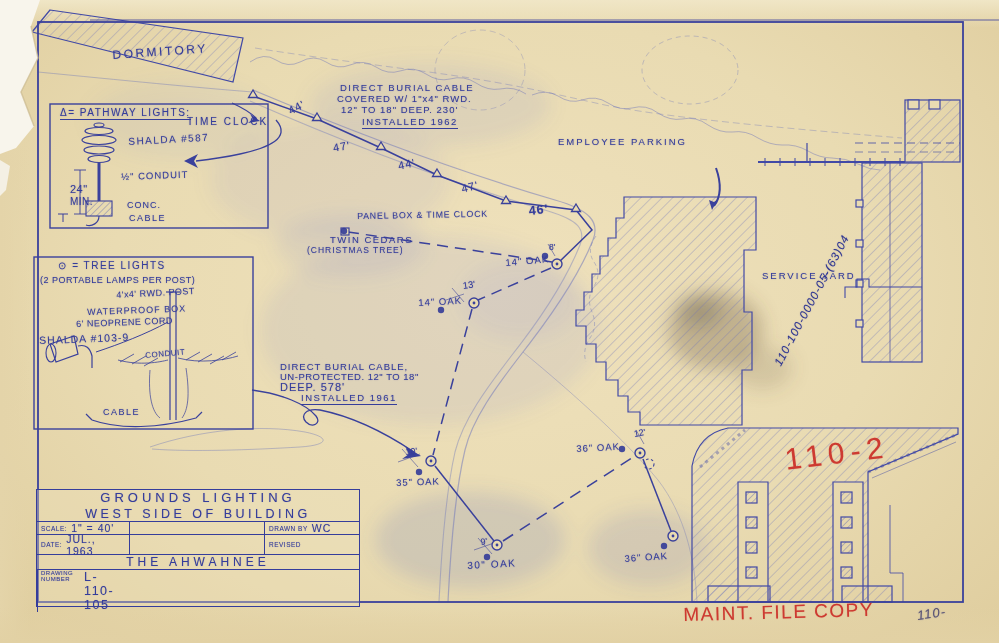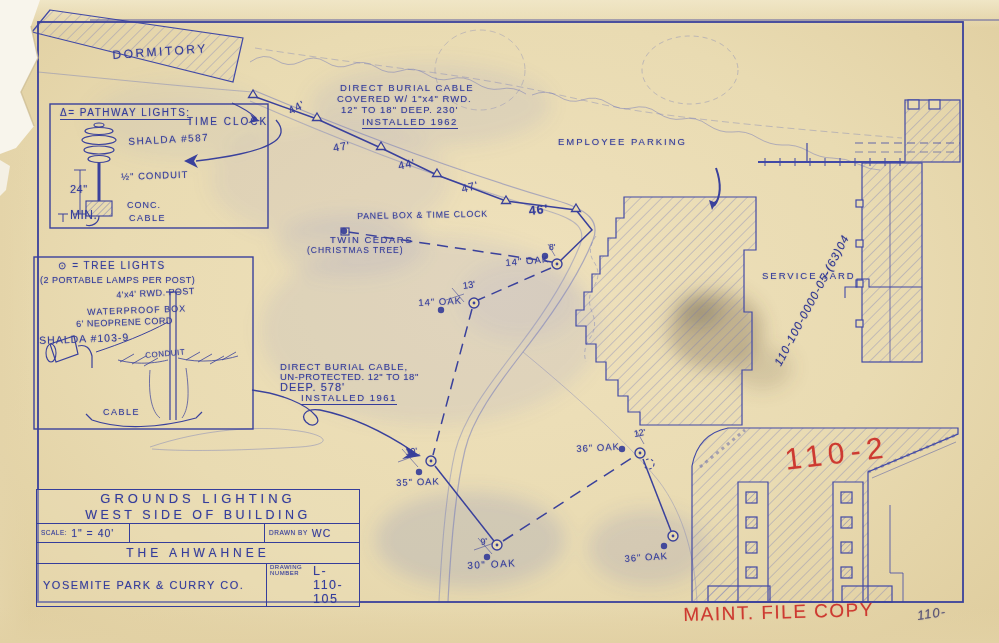--- a/index.html
+++ b/index.html
@@ -261,21 +261,21 @@
       <div class="maplabel" style="left: 624px; top: 553px; font-size: 9.5px; letter-spacing: 1px; transform: rotate(-4deg);">36" OAK</div>
       <div class="maplabel" style="left: 762px; top: 270px; font-size: 9.5px; letter-spacing: 2px;">SERVICE  YARD</div>
       <div class="maplabel pen" style="left: 772px; top: 362px; font-size: 11.5px; letter-spacing: 1px; transform: rotate(-62deg);">110-100-0000-05-(63)04</div>
       <div class="maplabel red" style="left: 783px; top: 443px; font-size: 30px; letter-spacing: 6px; transform: rotate(-7deg);">110-2</div>
       <div class="maplabel red" style="left: 683px; top: 604px; font-size: 19px; letter-spacing: 1.5px; transform: rotate(-1.5deg);">MAINT. FILE COPY</div>
       <div class="maplabel pencil" style="left: 916px; top: 608px; font-size: 13px; letter-spacing: 1px; transform: rotate(-8deg);">110-</div>
       <div class="maplabel u" style="left: 60px; top: 107px; font-size: 10px; letter-spacing: 1.5px;">Δ= PATHWAY  LIGHTS:</div>
       <div class="maplabel" style="left: 128px; top: 136px; font-size: 10px; letter-spacing: 1.5px; transform: rotate(-3deg);">SHALDA #587</div>
       <div class="maplabel" style="left: 121px; top: 171px; font-size: 9.5px; letter-spacing: 1px; transform: rotate(-2deg);">½" CONDUIT</div>
       <div class="maplabel" style="left: 70px; top: 183px; font-size: 11px; letter-spacing: 0.5px;">24"</div>
-      <div class="maplabel" style="left: 70px; top: 208px; font-size: 12px; letter-spacing: 0.5px;">MIN.</div>
+      <div class="maplabel" style="left: 70px; top: 196px; font-size: 10px; letter-spacing: 0.5px;">MIN.</div>
       <div class="maplabel" style="left: 127px; top: 200px; font-size: 9px; letter-spacing: 1px;">CONC.</div>
       <div class="maplabel" style="left: 129px; top: 213px; font-size: 9px; letter-spacing: 1.5px;">CABLE</div>
       <div class="maplabel" style="left: 58px; top: 260px; font-size: 10px; letter-spacing: 1.5px;">⊙ = TREE  LIGHTS</div>
       <div class="maplabel" style="left: 40px; top: 275px; font-size: 9px; letter-spacing: 0.5px;">(2 PORTABLE LAMPS PER POST)</div>
       <div class="maplabel" style="left: 116px; top: 290px; font-size: 9px; letter-spacing: 0.5px; transform: rotate(-3deg);">4'x4' RWD. POST</div>
       <div class="maplabel" style="left: 87px; top: 307px; font-size: 9px; letter-spacing: 1px; transform: rotate(-2deg);">WATERPROOF BOX</div>
       <div class="maplabel" style="left: 76px; top: 319px; font-size: 9px; letter-spacing: 0.5px; transform: rotate(-2deg);">6' NEOPRENE CORD</div>
       <div class="maplabel" style="left: 39px; top: 334px; font-size: 10.5px; letter-spacing: 1px; transform: rotate(-2deg);">SHALDA #103-9</div>
       <div class="maplabel" style="left: 145px; top: 351px; font-size: 8px; letter-spacing: 0.5px; transform: rotate(-5deg);">CONDUIT</div>
       <div class="maplabel" style="left: 103px; top: 407px; font-size: 9px; letter-spacing: 1.5px;">CABLE</div>
@@ -290,23 +290,33 @@
     <div class="tb-cell tb-left">
       <span class="tb-lbl">SCALE:</span>
       <span class="tb-val">1" = 40'</span>
     </div>
     <div class="tb-cell tb-mid"></div>
     <div class="tb-cell tb-right">
       <span class="tb-lbl">DRAWN BY</span>
       <span class="tb-val">WC</span>
     </div>
   </div>
+  <div class="tb-row tb-r3">
+    <div class="tb-cell tb-left">
+      <span class="tb-lbl">DATE:</span>
+      <span class="tb-val">JUL., 1963</span>
+    </div>
+    <div class="tb-cell tb-mid"></div>
+    <div class="tb-cell tb-right">
+      <span class="tb-lbl">REVISED</span>
+      <span class="tb-val"></span>
+    </div>
+  </div>
   <div class="tb-row tb-r4">THE  AHWAHNEE</div>
   <div class="tb-row tb-r5">
-    <div class="tb-cell tb-company">YOSEMITE PARK &amp; CURRY CO.</div>
     <div class="tb-num">
       <span class="tb-lbl">DRAWING NUMBER</span>
       <span class="tb-numval">L-110-105</span>
     </div>
   </div>
 </div>
 
 </div>
 
 </body></html>

